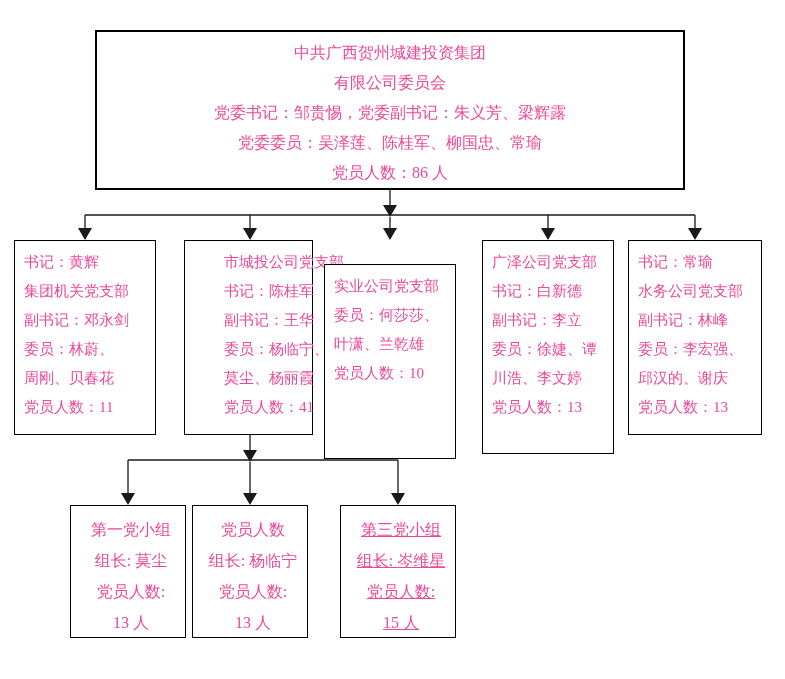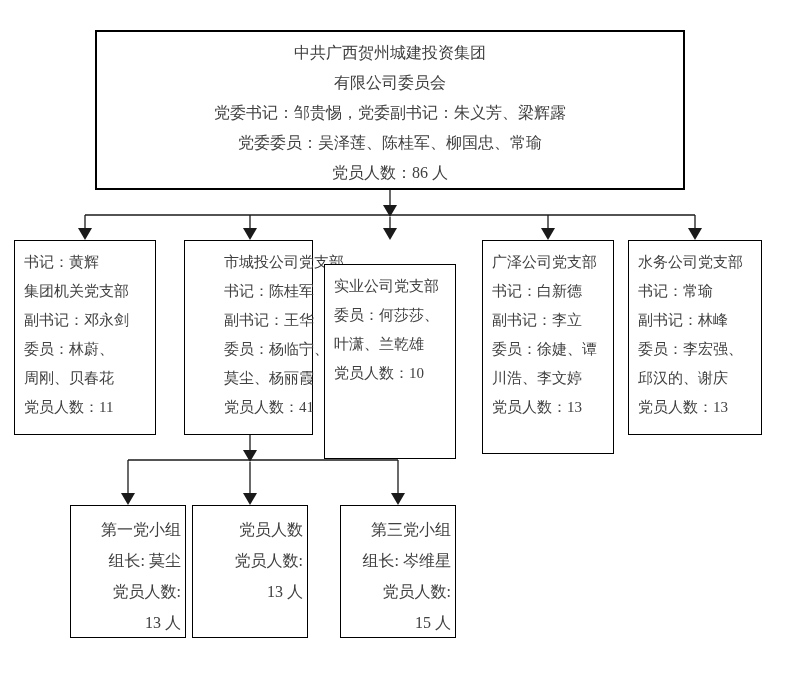--- a/index.html
+++ b/index.html
@@ -5,21 +5,21 @@
   html, body {
     margin: 0;
     padding: 0;
     background: #ffffff;
   }
   .canvas {
     position: relative;
     width: 785px;
     height: 679px;
     background: #ffffff;
-    color: #404040;
+    color: #ec4899;
     font-family: "Liberation Serif", "DejaVu Serif", serif;
     overflow: hidden;
   }
   svg.connectors {
     position: absolute;
     left: 0; top: 0;
   }
   .box {
     position: absolute;
     background: #ffffff;
@@ -36,21 +36,21 @@
   .branch-box {
     padding: 7px 5px 0 9px;
     font-size: 15px;
     line-height: 29px;
     text-align: left;
   }
   .group-box {
     padding: 8px 4px 0 10px;
     font-size: 16px;
     line-height: 31px;
-    text-align: right;
+    text-align: center;
   }
   .line { white-space: nowrap; }
 </style>
 </head>
 <body>
 
 <div class="canvas">
 
   <svg class="connectors" width="785" height="679" aria-hidden="true">
     <g stroke="#1a1a1a" stroke-width="1.3" fill="none">
@@ -123,41 +123,42 @@
   <div class="box branch-box" style="left:482px; top:240px; width:132px; height:214px;">
     <div class="line">广泽公司党支部</div>
     <div class="line">书记：白新德</div>
     <div class="line">副书记：李立</div>
     <div class="line">委员：徐婕、谭</div>
     <div class="line">川浩、李文婷</div>
     <div class="line">党员人数：13</div>
   </div>
 
   <div class="box branch-box" style="left:628px; top:240px; width:134px; height:195px;">
+    <div class="line">书记：常瑜</div>
     <div class="line">水务公司党支部</div>
-    <div class="line">书记：常瑜</div>
     <div class="line">副书记：林峰</div>
     <div class="line">委员：李宏强、</div>
     <div class="line">邱汉的、谢庆</div>
     <div class="line">党员人数：13</div>
   </div>
 
   <div class="box group-box" style="left:70px; top:505px; width:116px; height:133px;">
     <div class="line">第一党小组</div>
     <div class="line">组长: 莫尘</div>
     <div class="line">党员人数:</div>
     <div class="line">13 人</div>
   </div>
 
   <div class="box group-box" style="left:192px; top:505px; width:116px; height:133px;">
     <div class="line">党员人数</div>
+    <div class="line">组长: 杨临宁</div>
     <div class="line">党员人数:</div>
     <div class="line">13 人</div>
   </div>
 
-  <div class="box group-box" style="left:340px; top:505px; width:116px; height:133px;">
+  <div class="box group-box" style="left:340px; top:505px; width:116px; height:133px;text-decoration:underline;">
     <div class="line">第三党小组</div>
     <div class="line">组长: 岑维星</div>
     <div class="line">党员人数:</div>
     <div class="line">15 人</div>
   </div>
 
 </div>
 
 </body></html>

